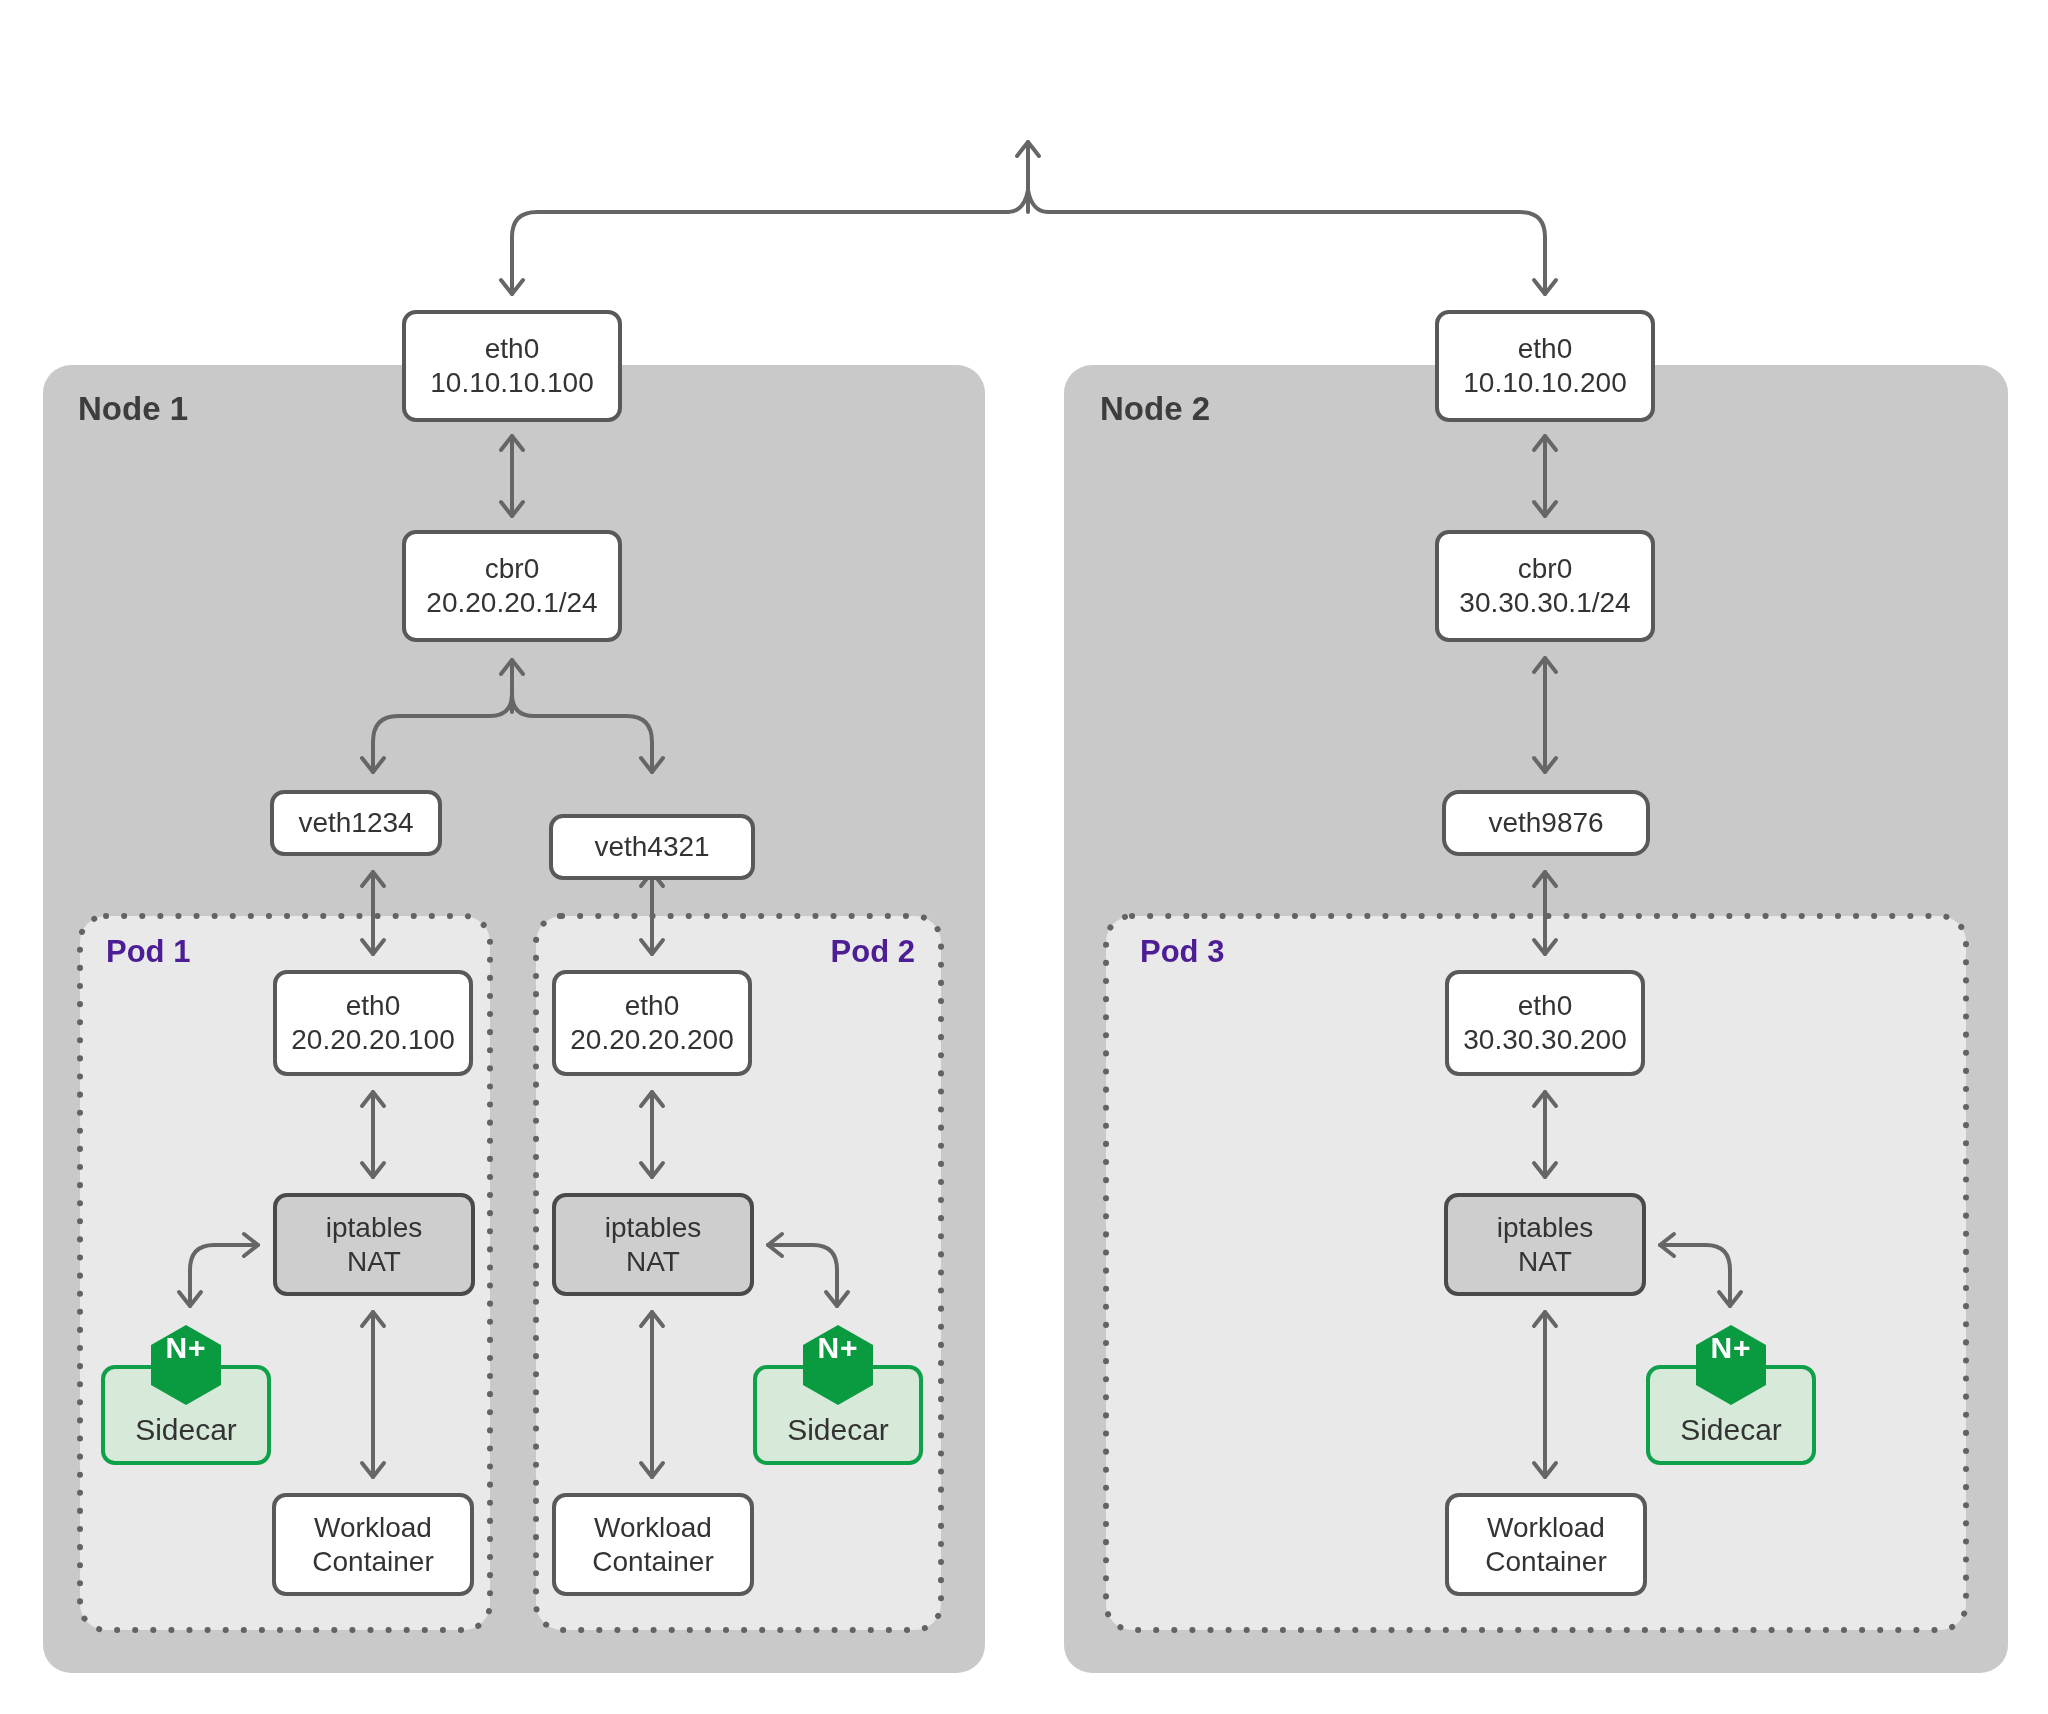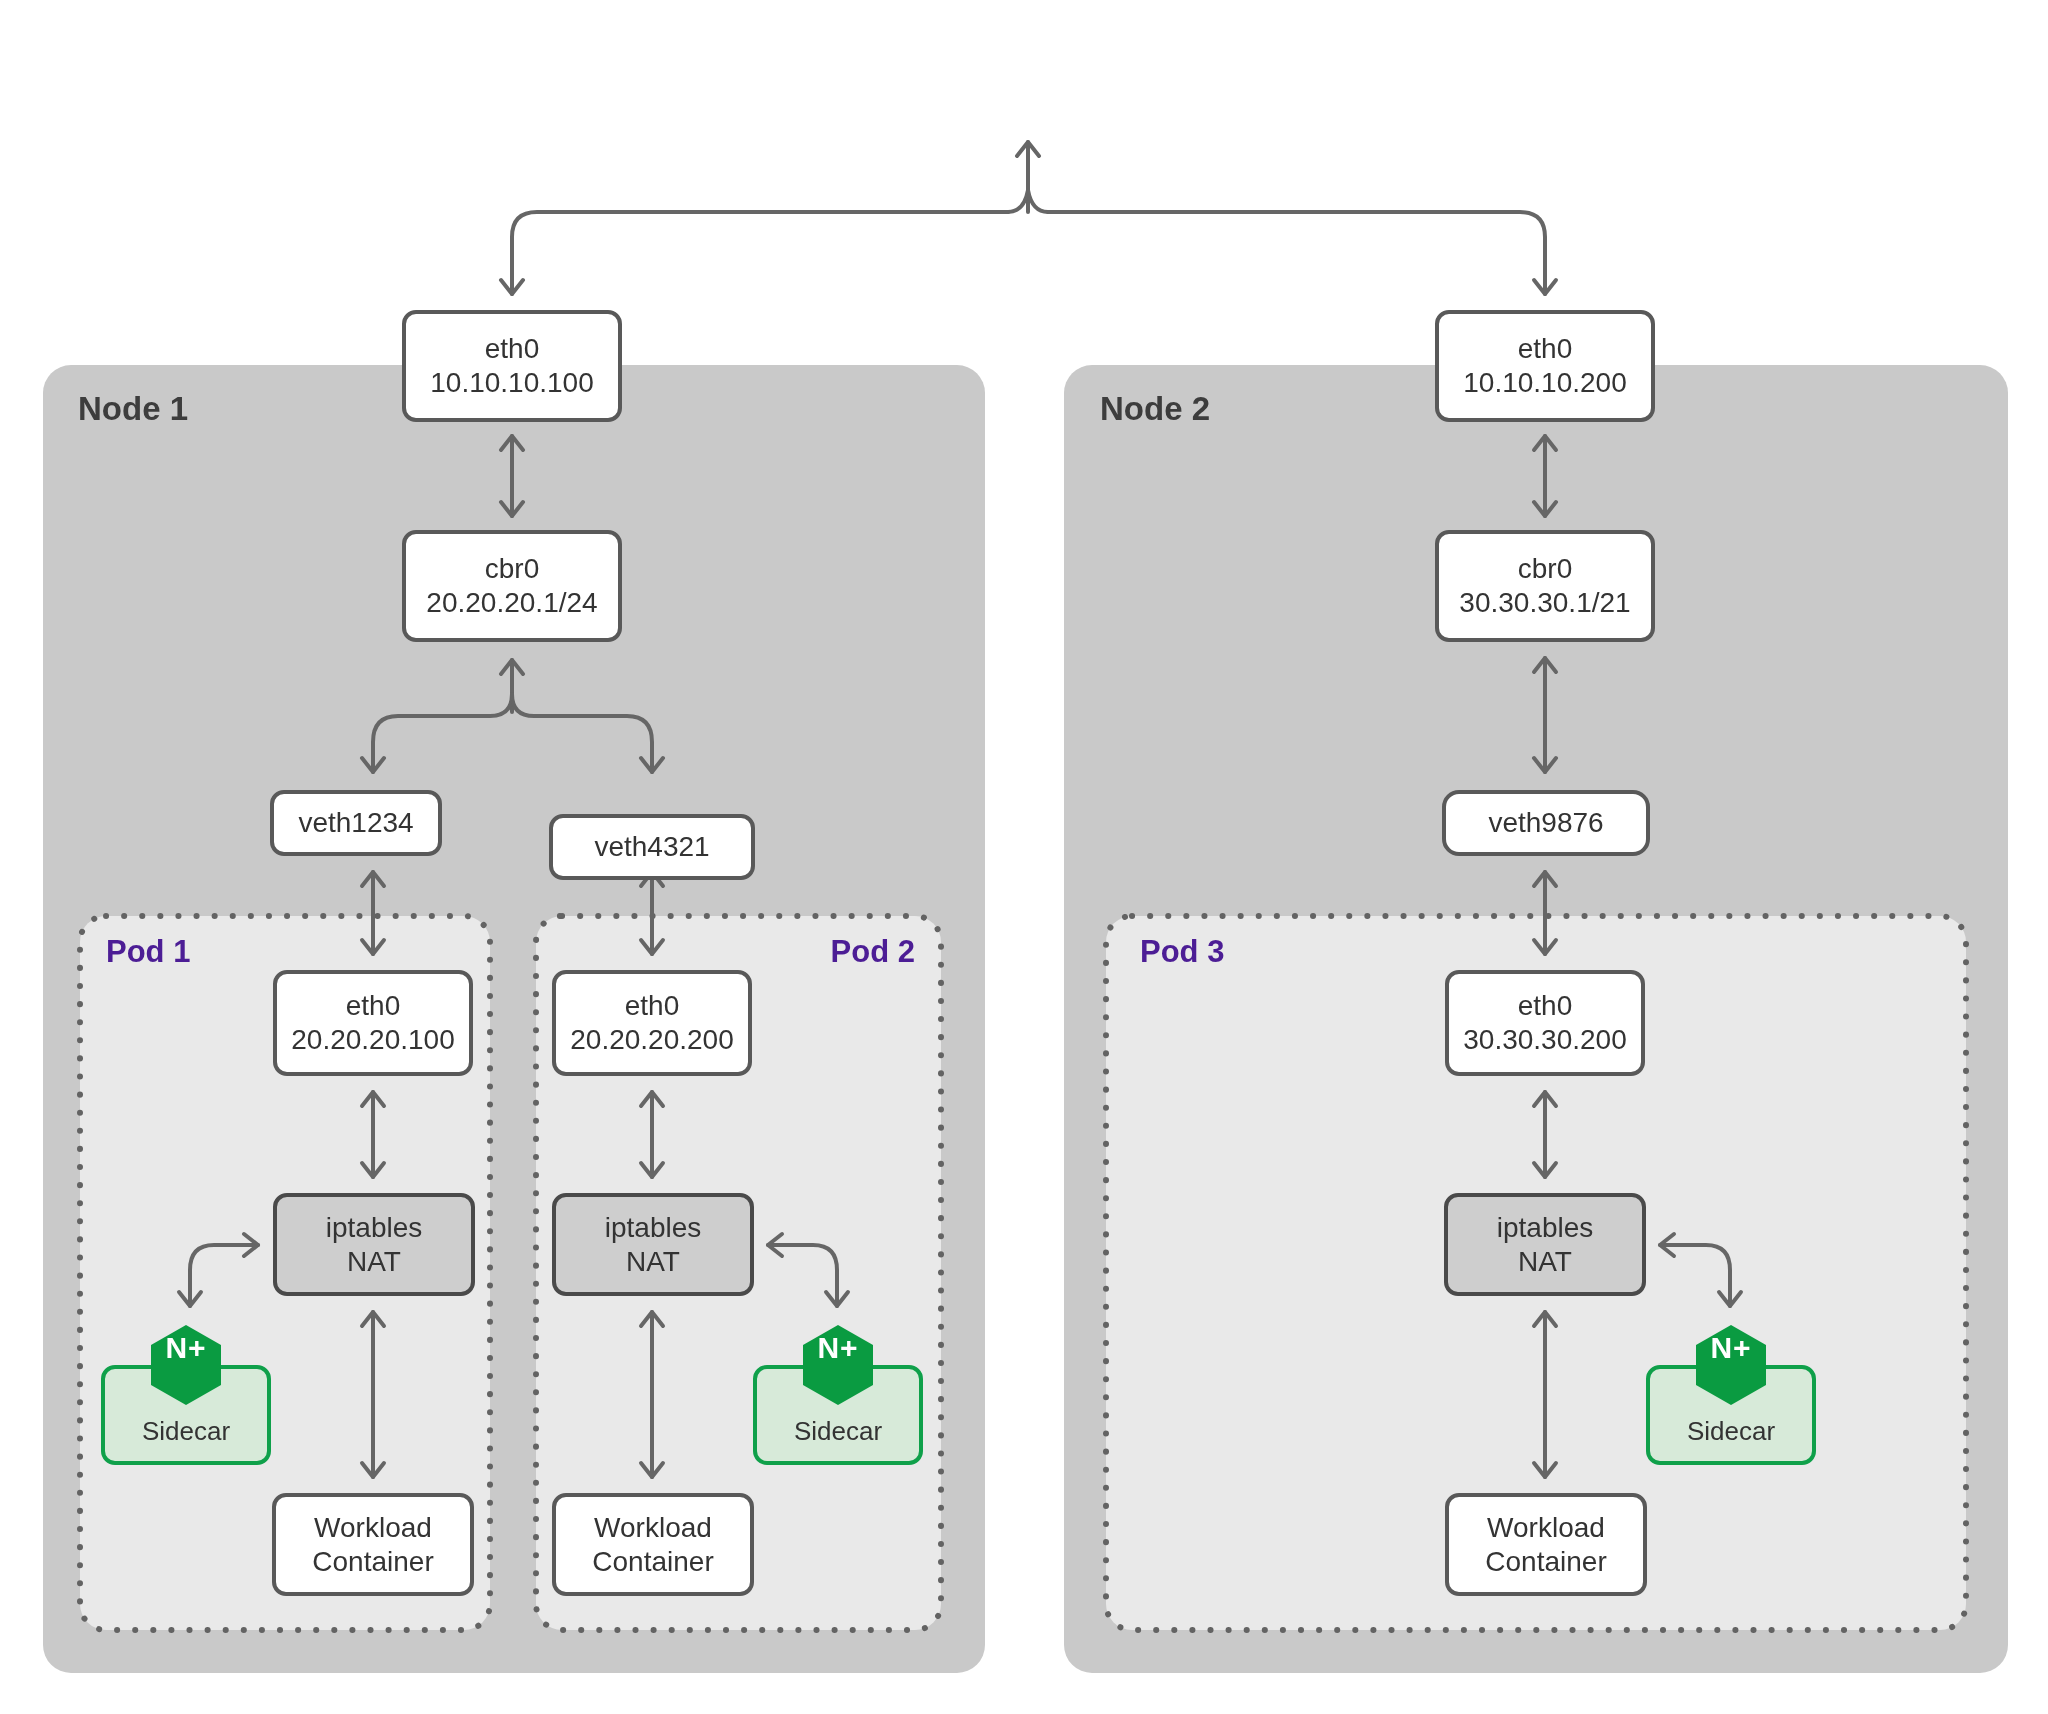--- a/index.html
+++ b/index.html
@@ -10,21 +10,21 @@
   .title{position:absolute;text-align:center;font-weight:bold;font-size:33px;
          line-height:42px;color:#3a3a3a;}
   .grouplabel{position:absolute;font-weight:bold;font-size:33px;color:#3d3d3d;}
   .podlabel{position:absolute;font-weight:bold;font-size:31px;color:#4c1d95;}
   .wbox{position:absolute;background:#ffffff;border:4px solid #595959;border-radius:14px;
         display:flex;flex-direction:column;justify-content:center;align-items:center;
         font-size:28px;line-height:34px;color:#333333;text-align:center;box-sizing:border-box;}
   .natbox{background:#cecece;border-color:#4a4a4a;}
   .sidecar{position:absolute;background:#d7ead9;border:4px solid #0fa04a;border-radius:14px;
            display:flex;justify-content:center;align-items:flex-end;box-sizing:border-box;
-           font-size:26px;color:#333333;padding-bottom:14px;}
+           font-size:30px;color:#333333;padding-bottom:14px;}
   .hex{position:absolute;}
   .hex .nplus{position:absolute;left:0;top:0;width:100%;height:58%;display:flex;
               align-items:center;justify-content:center;color:#ffffff;
               font-weight:bold;font-size:30px;letter-spacing:1px;}
 </style>
 </head>
 <body>
 
 <div class="canvas">
 
@@ -98,21 +98,21 @@
   <div class="wbox" style="left:549px;top:814px;width:206px;height:66px;">
     <div>veth4321</div>
   </div>
 
   <div class="wbox" style="left:1435px;top:310px;width:220px;height:112px;">
     <div>eth0</div>
     <div>10.10.10.200</div>
   </div>
   <div class="wbox" style="left:1435px;top:530px;width:220px;height:112px;">
     <div>cbr0</div>
-    <div>30.30.30.1/21</div>
+    <div>30.30.30.1/24</div>
   </div>
   <div class="wbox" style="left:1442px;top:790px;width:208px;height:66px;border-radius:17px;">
     <div>veth9876</div>
   </div>
 
   <div class="wbox" style="left:273px;top:970px;width:200px;height:106px;">
     <div>eth0</div>
     <div>20.20.20.100</div>
   </div>
   <div class="wbox natbox" style="left:273px;top:1193px;width:202px;height:103px;">

